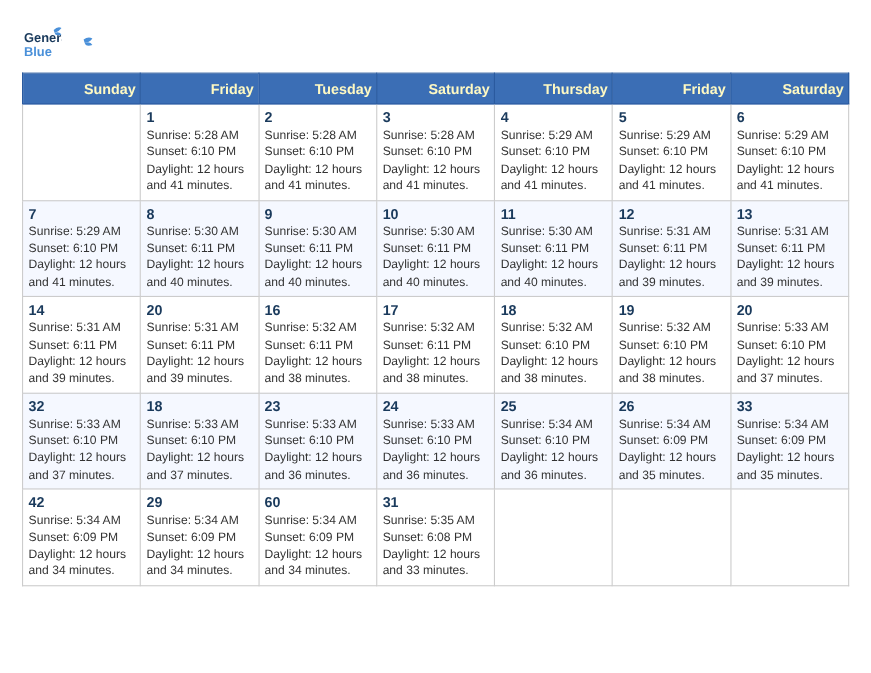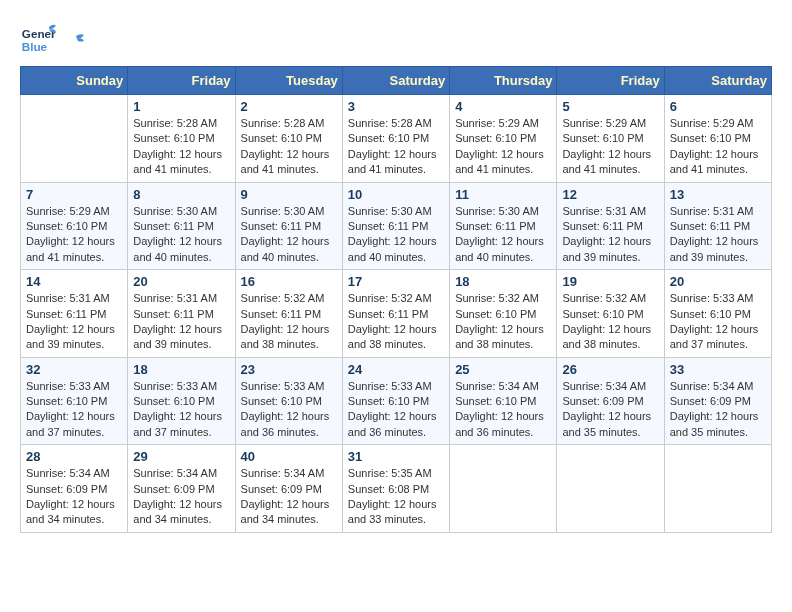--- a/index.html
+++ b/index.html
@@ -317,35 +317,35 @@
         <td>
           <span class="day-number">33</span>
           <div class="day-info" style="white-space: pre-line;">Sunrise: 5:34 AM
 Sunset: 6:09 PM
 Daylight: 12 hours
 and 35 minutes.</div>
         </td>
       </tr>
       <tr>
         <td>
-          <span class="day-number">28</span>
+          <span class="day-number">42</span>
           <div class="day-info" style="white-space: pre-line;">Sunrise: 5:34 AM
 Sunset: 6:09 PM
 Daylight: 12 hours
 and 34 minutes.</div>
         </td>
         <td>
           <span class="day-number">29</span>
           <div class="day-info" style="white-space: pre-line;">Sunrise: 5:34 AM
 Sunset: 6:09 PM
 Daylight: 12 hours
 and 34 minutes.</div>
         </td>
         <td>
-          <span class="day-number">40</span>
+          <span class="day-number">60</span>
           <div class="day-info" style="white-space: pre-line;">Sunrise: 5:34 AM
 Sunset: 6:09 PM
 Daylight: 12 hours
 and 34 minutes.</div>
         </td>
         <td>
           <span class="day-number">31</span>
           <div class="day-info" style="white-space: pre-line;">Sunrise: 5:35 AM
 Sunset: 6:08 PM
 Daylight: 12 hours

